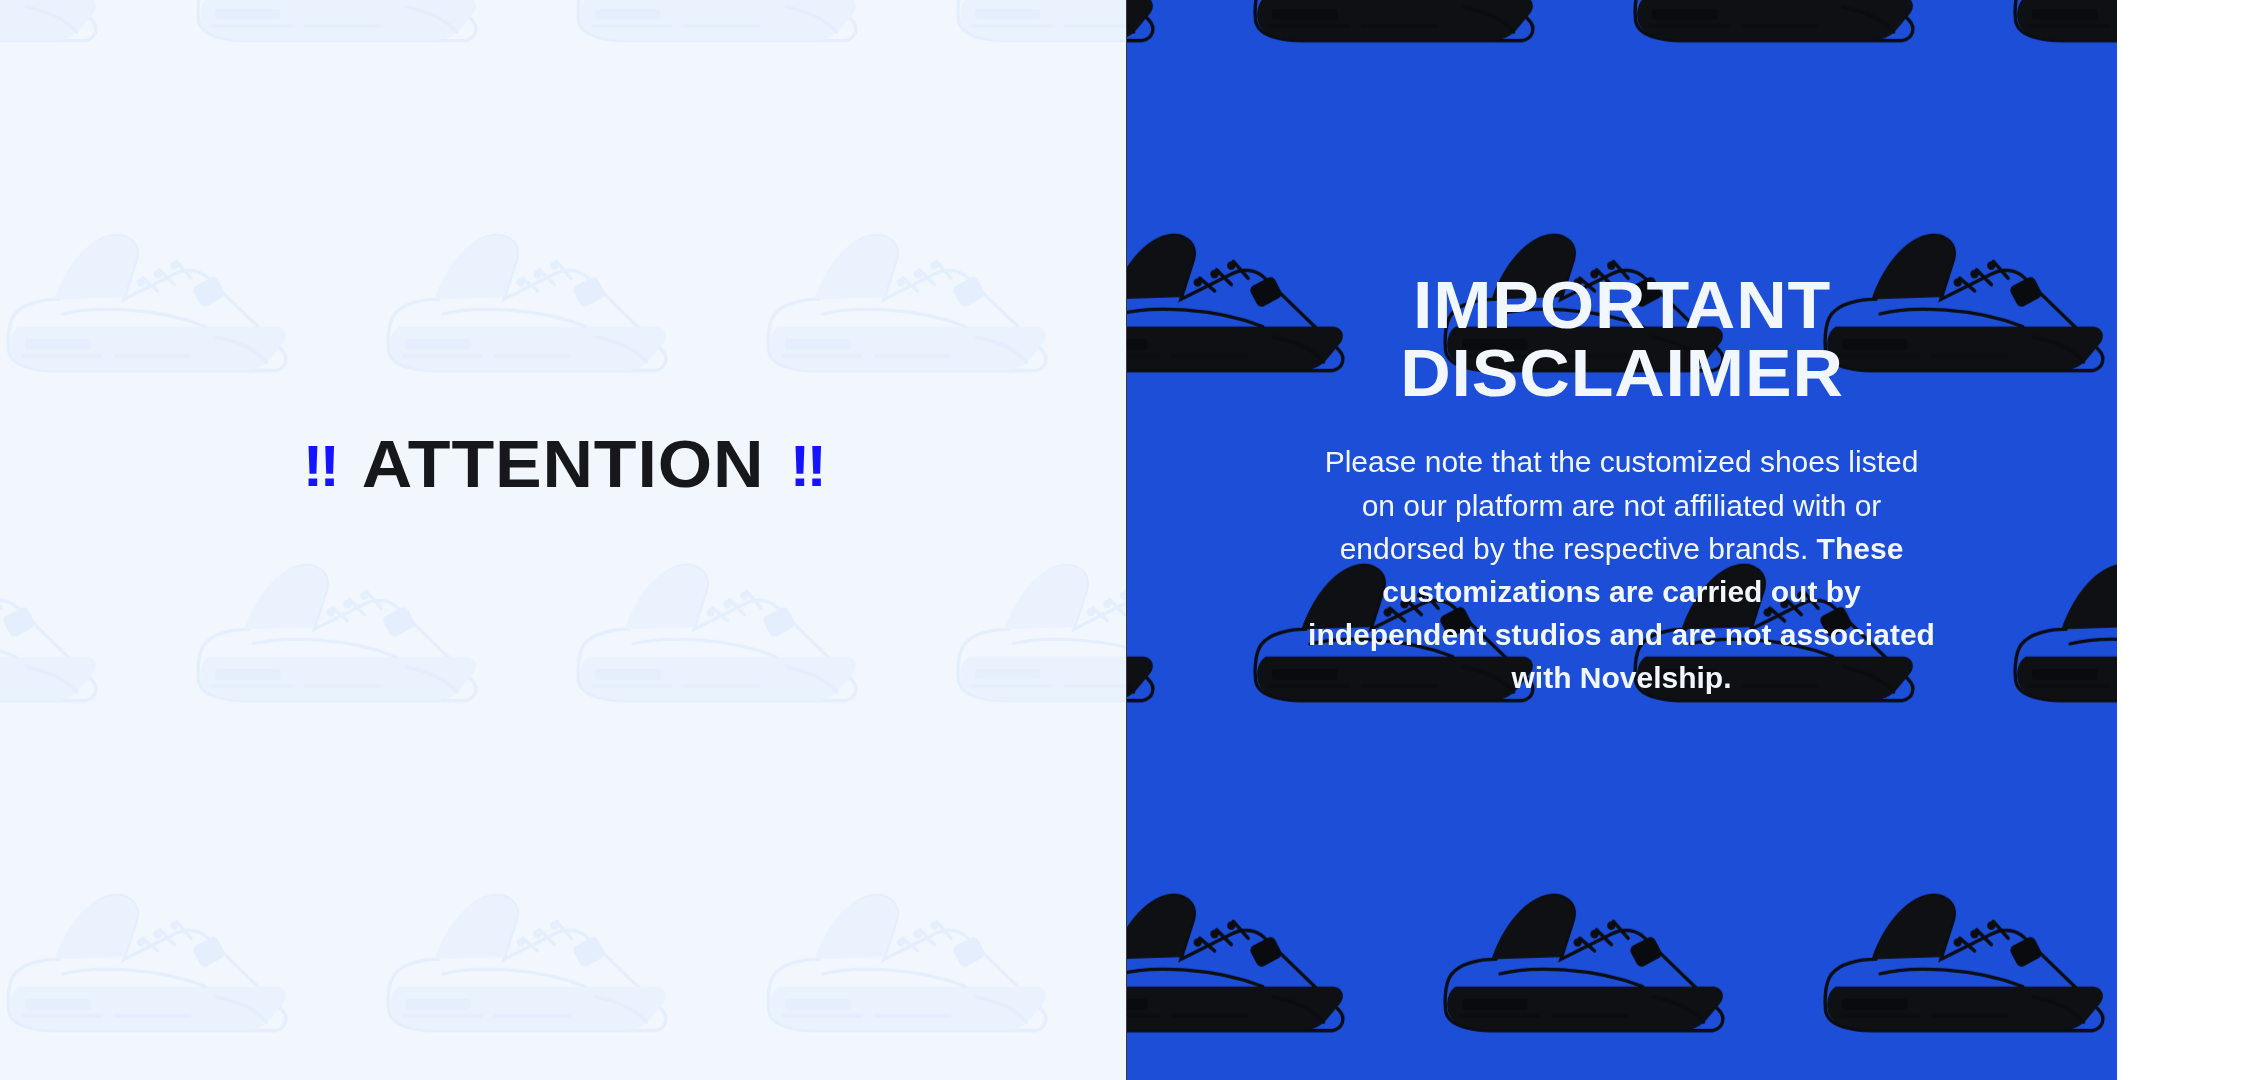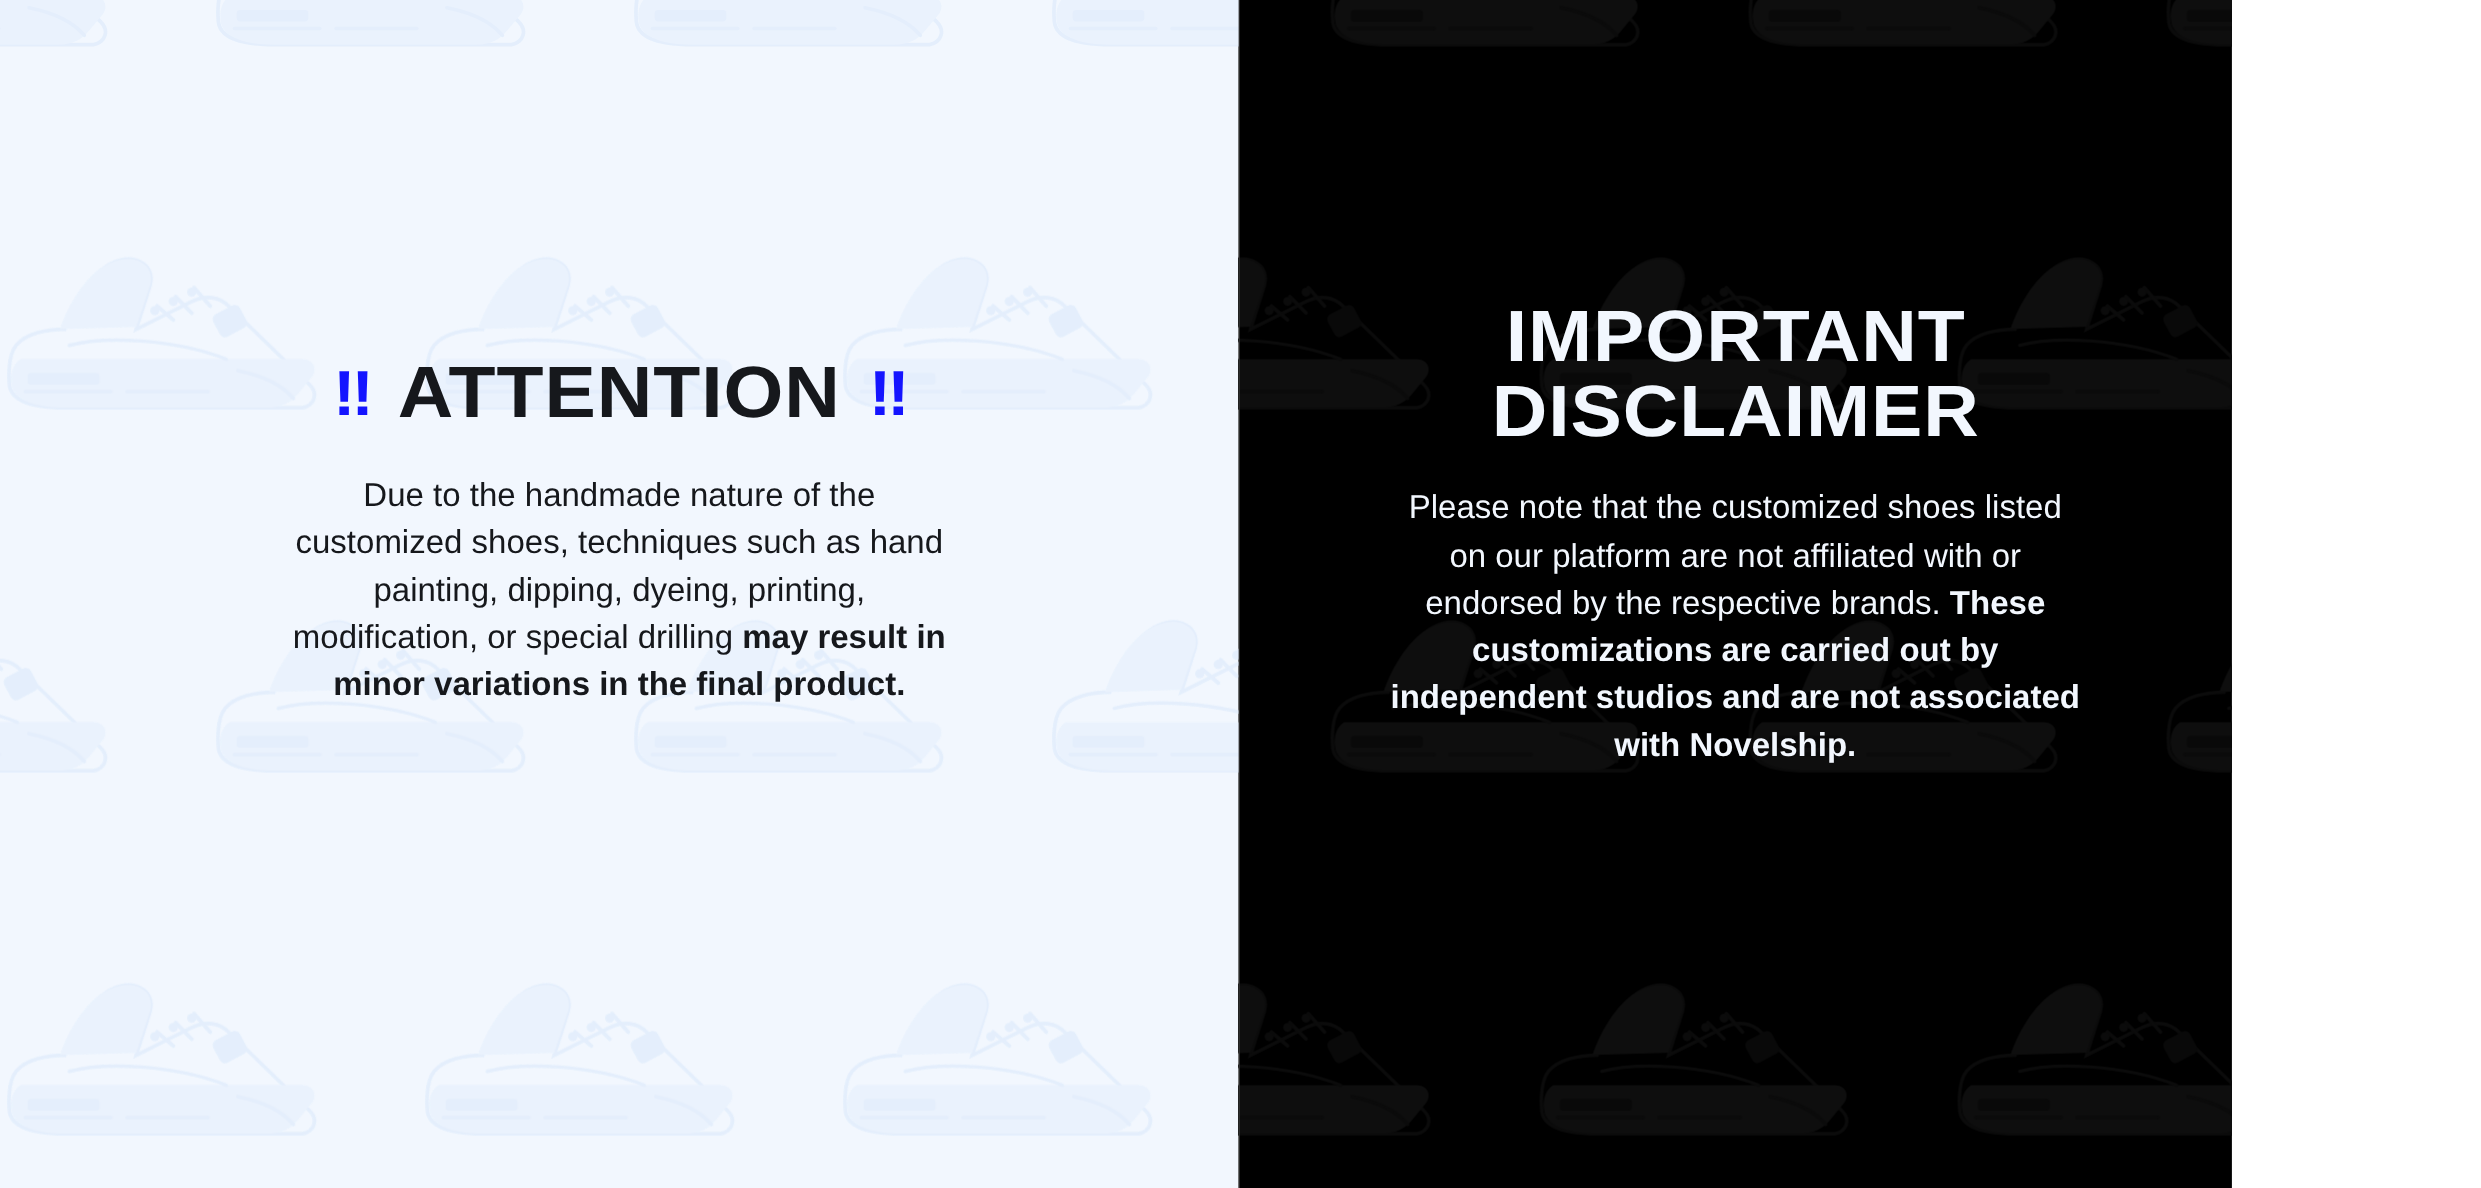--- a/index.html
+++ b/index.html
@@ -17,21 +17,21 @@
   
   .panel {
     position:relative;
     height:1080px;
     overflow:hidden;
     display:flex;
     align-items:center;
     justify-content:center;
   }
   .panel-light { width:1126px; background:#f2f7fe; }
-  .panel-dark  { width:903px; background:#000000; }
+  .panel-dark  { width:991px; background:#1d4ed8; }
 
   
   .wallpaper {
     position:absolute;
     inset:-60px -40px -60px -40px;
     pointer-events:none;
   }
   .wallpaper svg { display:block; width:100%; height:100%; }
 
   
@@ -159,21 +159,20 @@
         </g>
       </svg>
     </div>
 
     <div class="content">
       <h1 class="heading heading-light">
         <span class="bang">‼</span>
         <span>ATTENTION</span>
         <span class="bang">‼</span>
       </h1>
-      <p class="body-copy body-light"><span>Due to the handmade nature of the customized shoes, techniques such as hand painting, dipping, dyeing, printing, modification, or special drilling </span><span class="emph">may result in minor variations in the final product.</span></p>
     </div>
   </section>
 
   <section class="panel panel-dark">
 
     <div class="wallpaper">
       <svg viewBox="0 0 1209 1200" preserveAspectRatio="xMidYMid slice" aria-hidden="true">
         <defs>
           <g id="sneakerD" transform="scale(1.05)">
             <path d="M8 150 C8 150 6 128 14 118 C22 108 40 104 56 104 C62 86 72 66 86 54 C98 44 112 40 122 46 C130 50 132 58 130 66 L118 104 L166 80 C178 74 190 76 198 84 L268 152 C276 160 272 170 262 172 L56 172 C28 172 8 166 8 150 Z" fill="none" stroke="#0c0c0c" stroke-width="3.2"></path>

